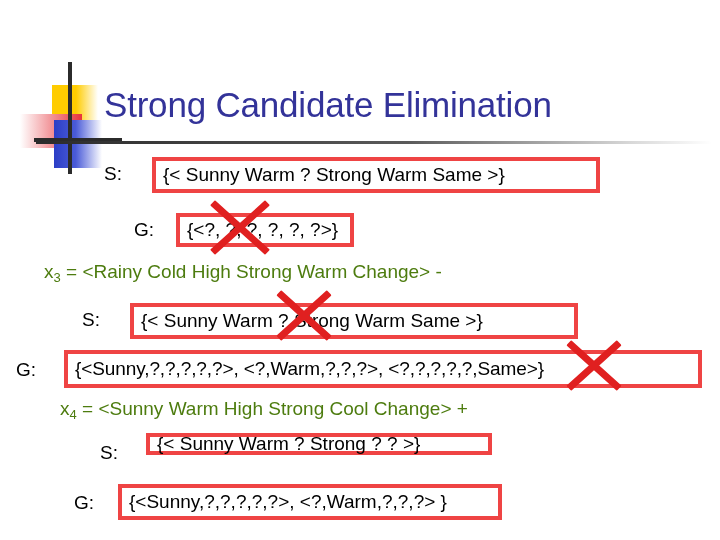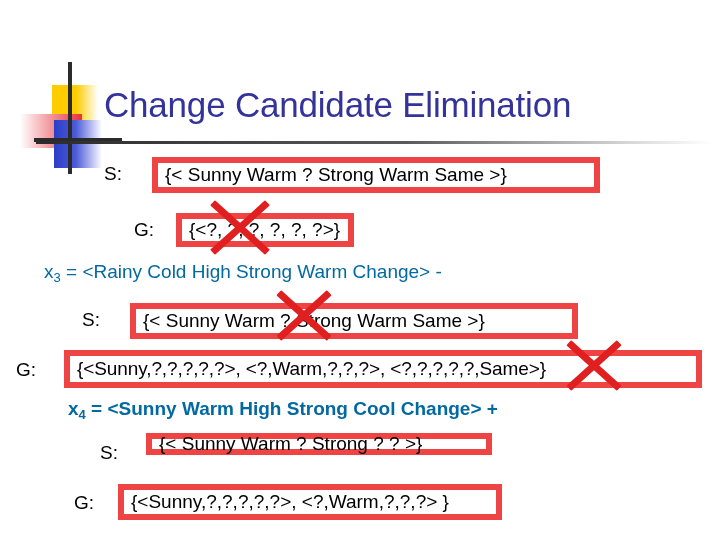--- a/index.html
+++ b/index.html
@@ -91,32 +91,32 @@
     position: absolute;
     font-size: 19px;
     line-height: 22px;
     color: #000000;
     white-space: nowrap;
   }
   .exline {
     position: absolute;
     font-size: 19px;
     line-height: 22px;
-    color: #0369a1;
+    color: #4d7c0f;
     white-space: nowrap;
   }
   .exline sub {
     font-size: 13px;
     vertical-align: baseline;
     position: relative;
     top: 4px;
   }
   .boxed {
     position: absolute;
-    border: 6px solid #ef4444;
+    border: 4px solid #ef4444;
     background: #ffffff;
     box-sizing: border-box;
     font-size: 19px;
     line-height: 22px;
     color: #000000;
     white-space: nowrap;
     display: flex;
     align-items: center;
     padding: 0 7px;
   }
@@ -130,21 +130,21 @@
 
   #x3-line  { left: 44px;  top: 261px; }
 
   #lbl-s2   { left: 82px;  top: 309px; }
   #box-s2   { left: 130px; top: 303px; width: 448px; height: 36px; }
 
   #lbl-g2   { left: 16px;  top: 359px; }
   #box-g2   { left: 64px;  top: 350px; width: 638px; height: 38px; }
   #box-g2 .inner { letter-spacing: -0.1px; font-size: 19px; }
 
-  #x4-line  { left: 68px;  top: 398px; font-weight: bold; }
+  #x4-line  { left: 60px;  top: 398px; }
 
   #lbl-s3   { left: 100px; top: 442px; }
   #box-s3   { left: 146px; top: 433px; width: 346px; height: 22px; }
 
   #lbl-g3   { left: 74px;  top: 492px; }
   #box-g3   { left: 118px; top: 484px; width: 384px; height: 36px; }
 
   
   .xmark {
     position: absolute;
@@ -171,21 +171,21 @@
 <body>
 
 <div class="logo">
   <div class="sq-yellow"></div>
   <div class="sq-red"></div>
   <div class="sq-blue"></div>
   <div class="bar-v"></div>
   <div class="bar-h"></div>
 </div>
 
-<div class="title">Change Candidate Elimination</div>
+<div class="title">Strong Candidate Elimination</div>
 <div class="title-rule"></div>
 
 <div class="label" id="lbl-s1">S:</div>
 <div class="boxed" id="box-s1">
   <span class="inner">{&lt; Sunny Warm ? Strong Warm Same &gt;}</span>
 </div>
 
 <div class="label" id="lbl-g1">G:</div>
 <div class="boxed" id="box-g1">
   <span class="inner">{&lt;?, ?, ?, ?, ?, ?&gt;}</span>

